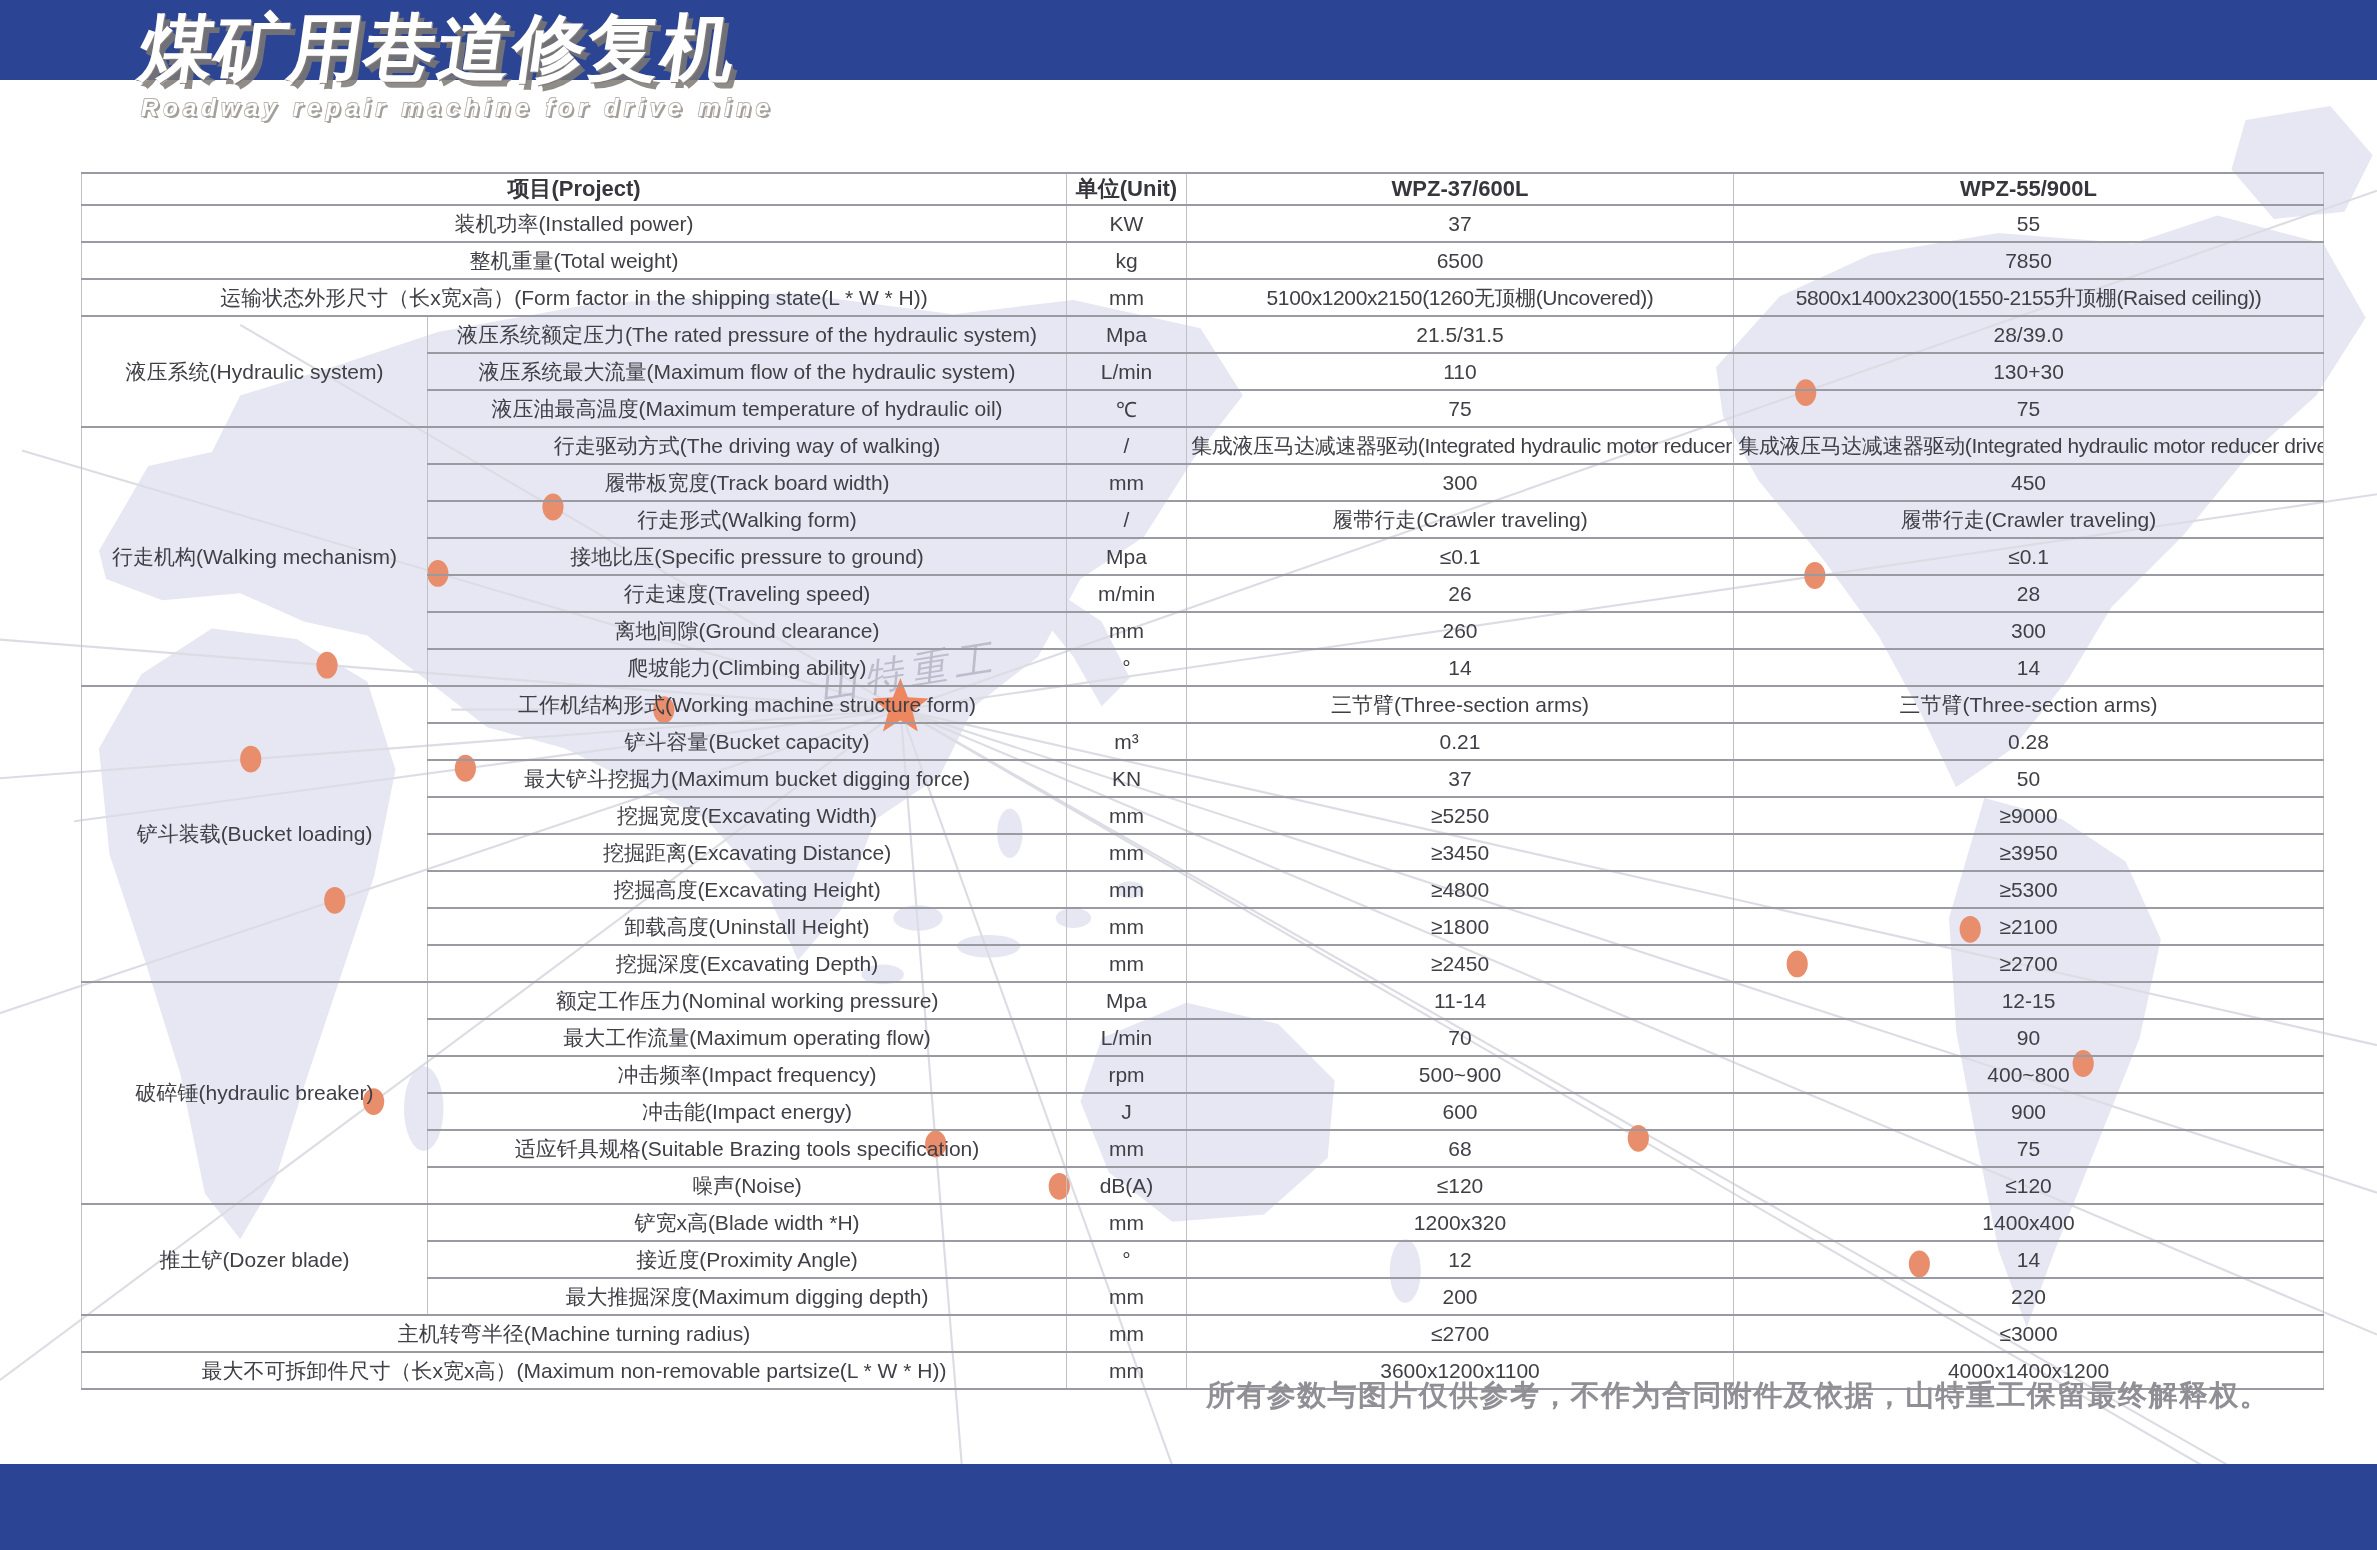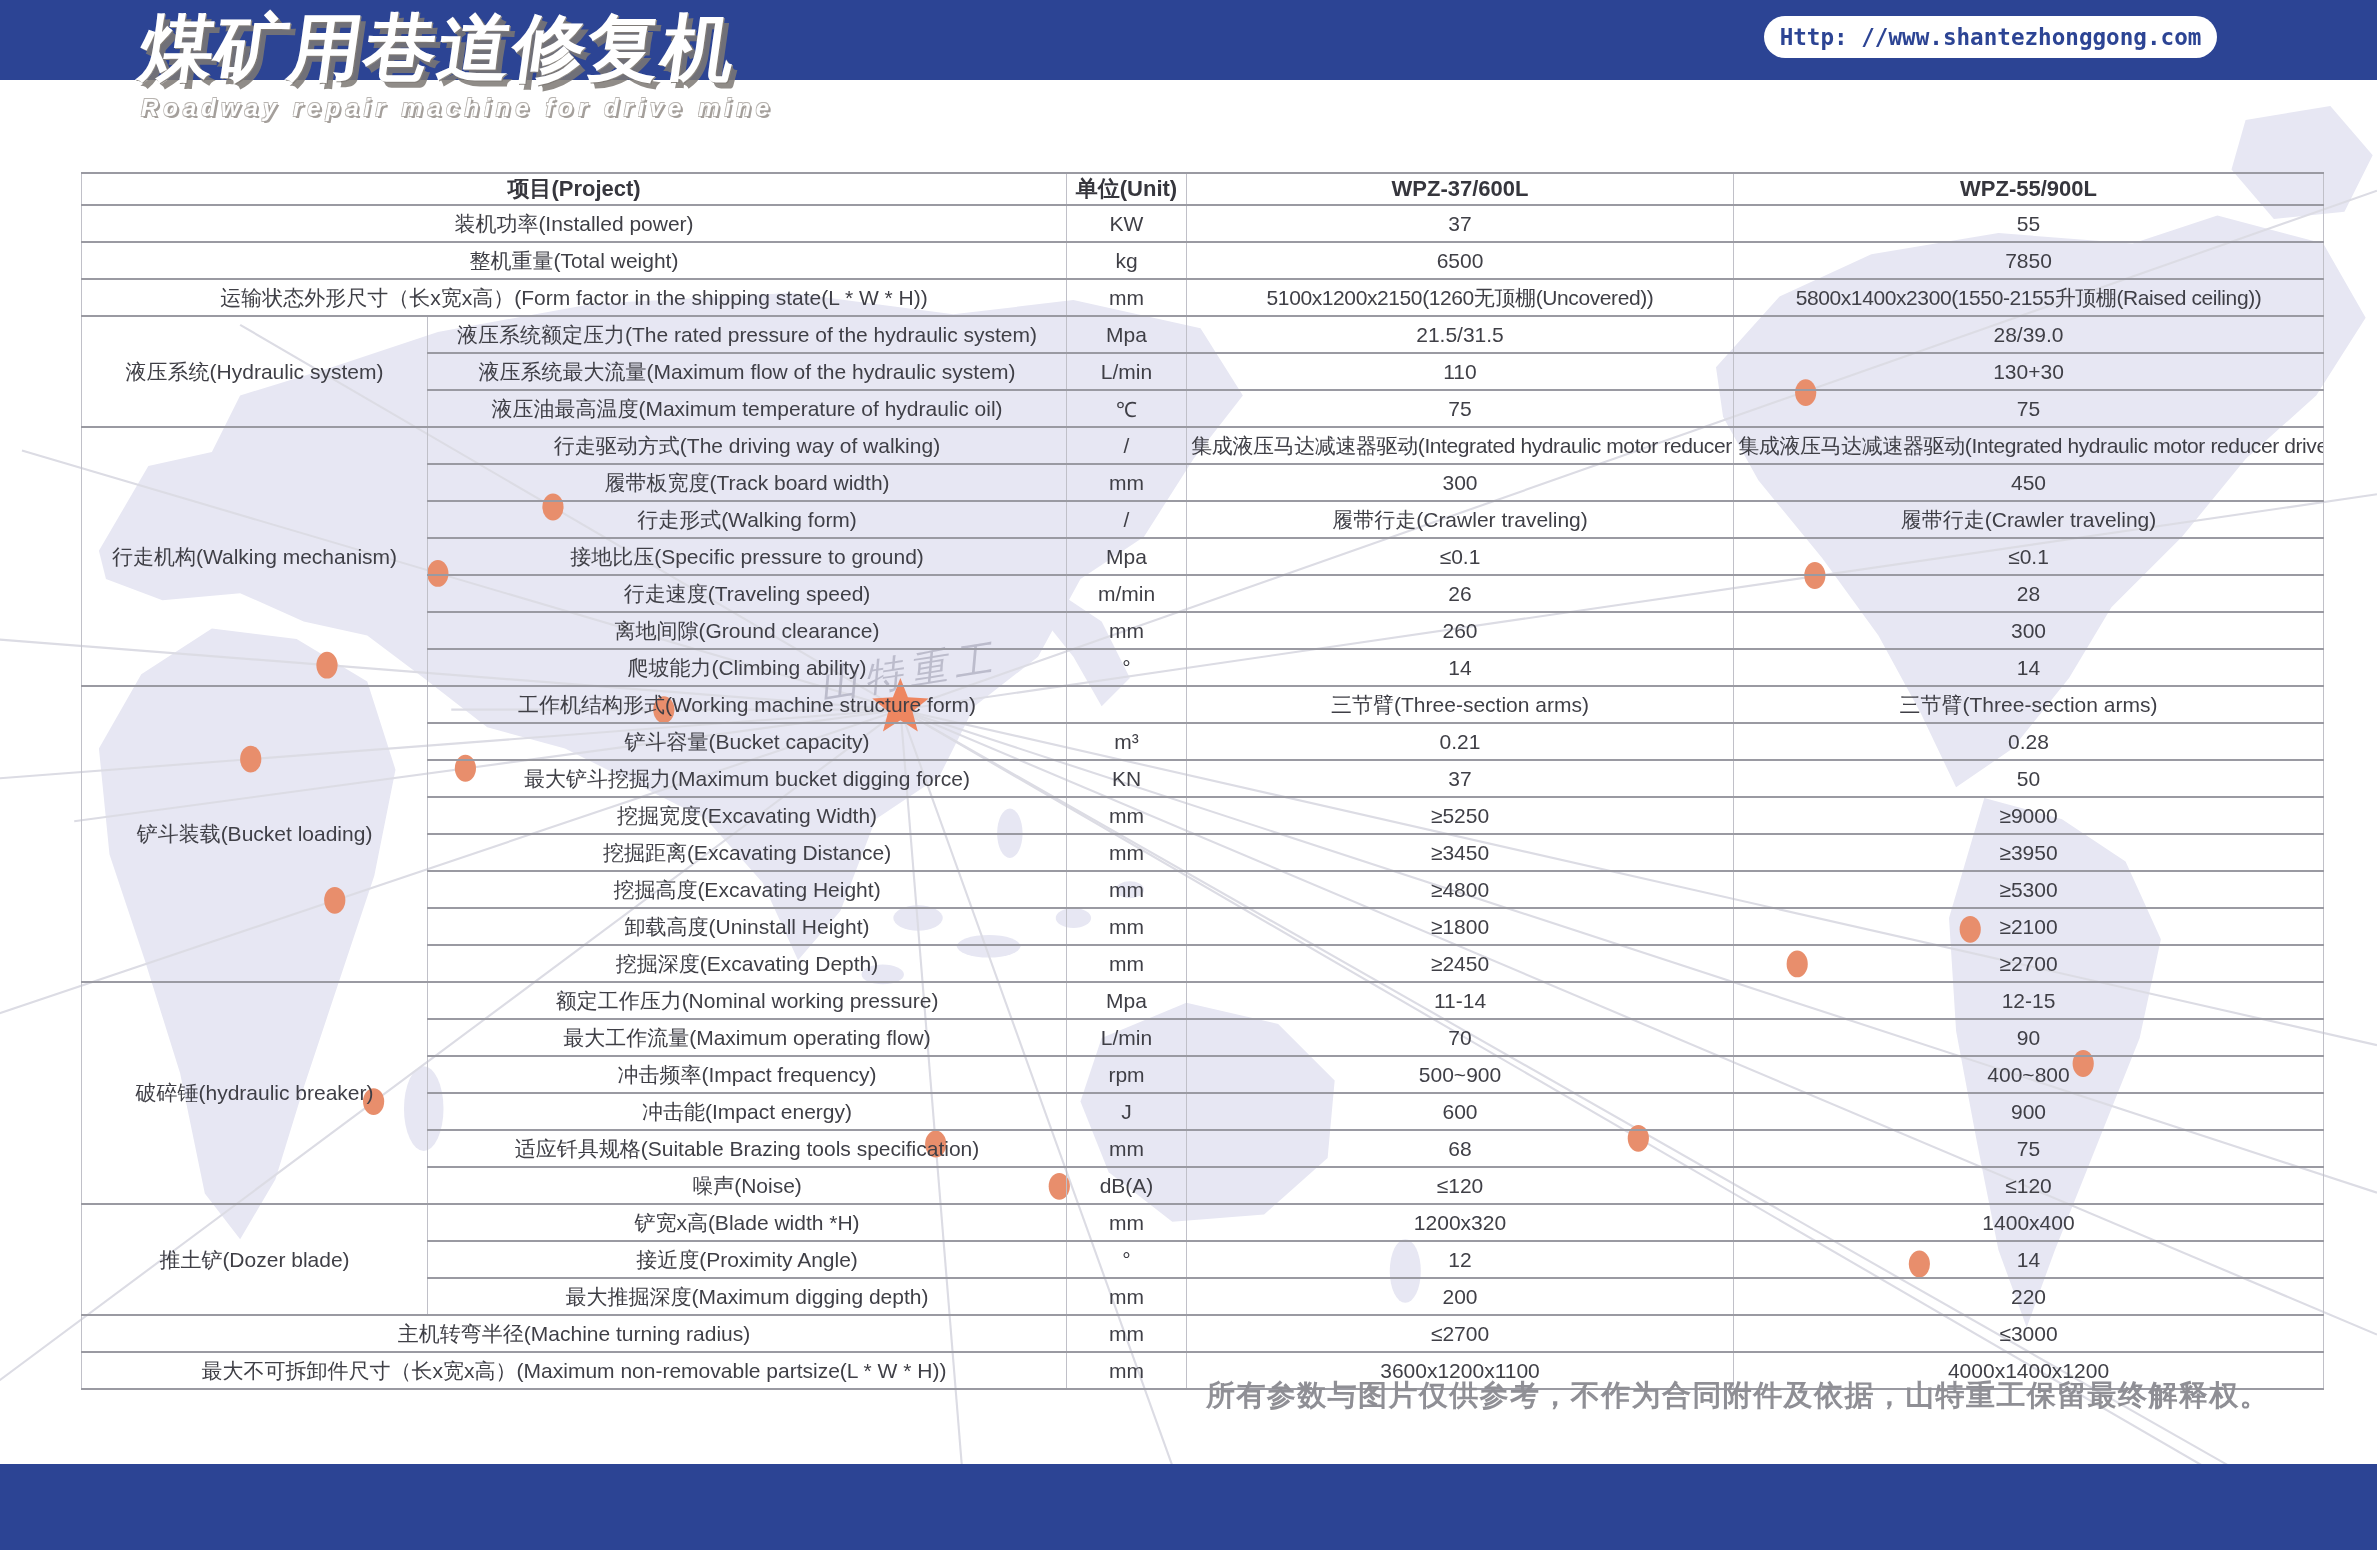--- a/index.html
+++ b/index.html
@@ -107,23 +107,20 @@
     </g>
     <polygon fill="#ee8660" points="1275,960 1285.6,987.4 1314.9,989 1292.1,1007.6 1299.7,1036 1275,1020 1250.3,1036 1257.9,1007.6 1235.1,989 1264.4,987.4"></polygon>
     <text x="1160" y="975" font-size="54" fill="#b8b8c8" opacity="0.9" font-family="DejaVu Serif, serif" font-style="italic" letter-spacing="10" transform="rotate(-9 1250 960)">山特重工</text>
   </svg>
 
   <div class="topbar"></div>
   <div class="logo-block">
     <div class="logo-title">煤矿用巷道修复机</div>
     <div class="logo-sub">Roadway repair machine for drive mine</div>
   </div>
-  <div class="url-pill">
-    <span>Http: //www.shantezhonggong.com</span>
-  </div>
 
   <table class="spec">
     <colgroup>
       <col style="width:346px">
         <col style="width:639px">
         <col style="width:120px">
       <col style="width:547px">
         <col style="width:590px">
     </colgroup>
     <thead>

